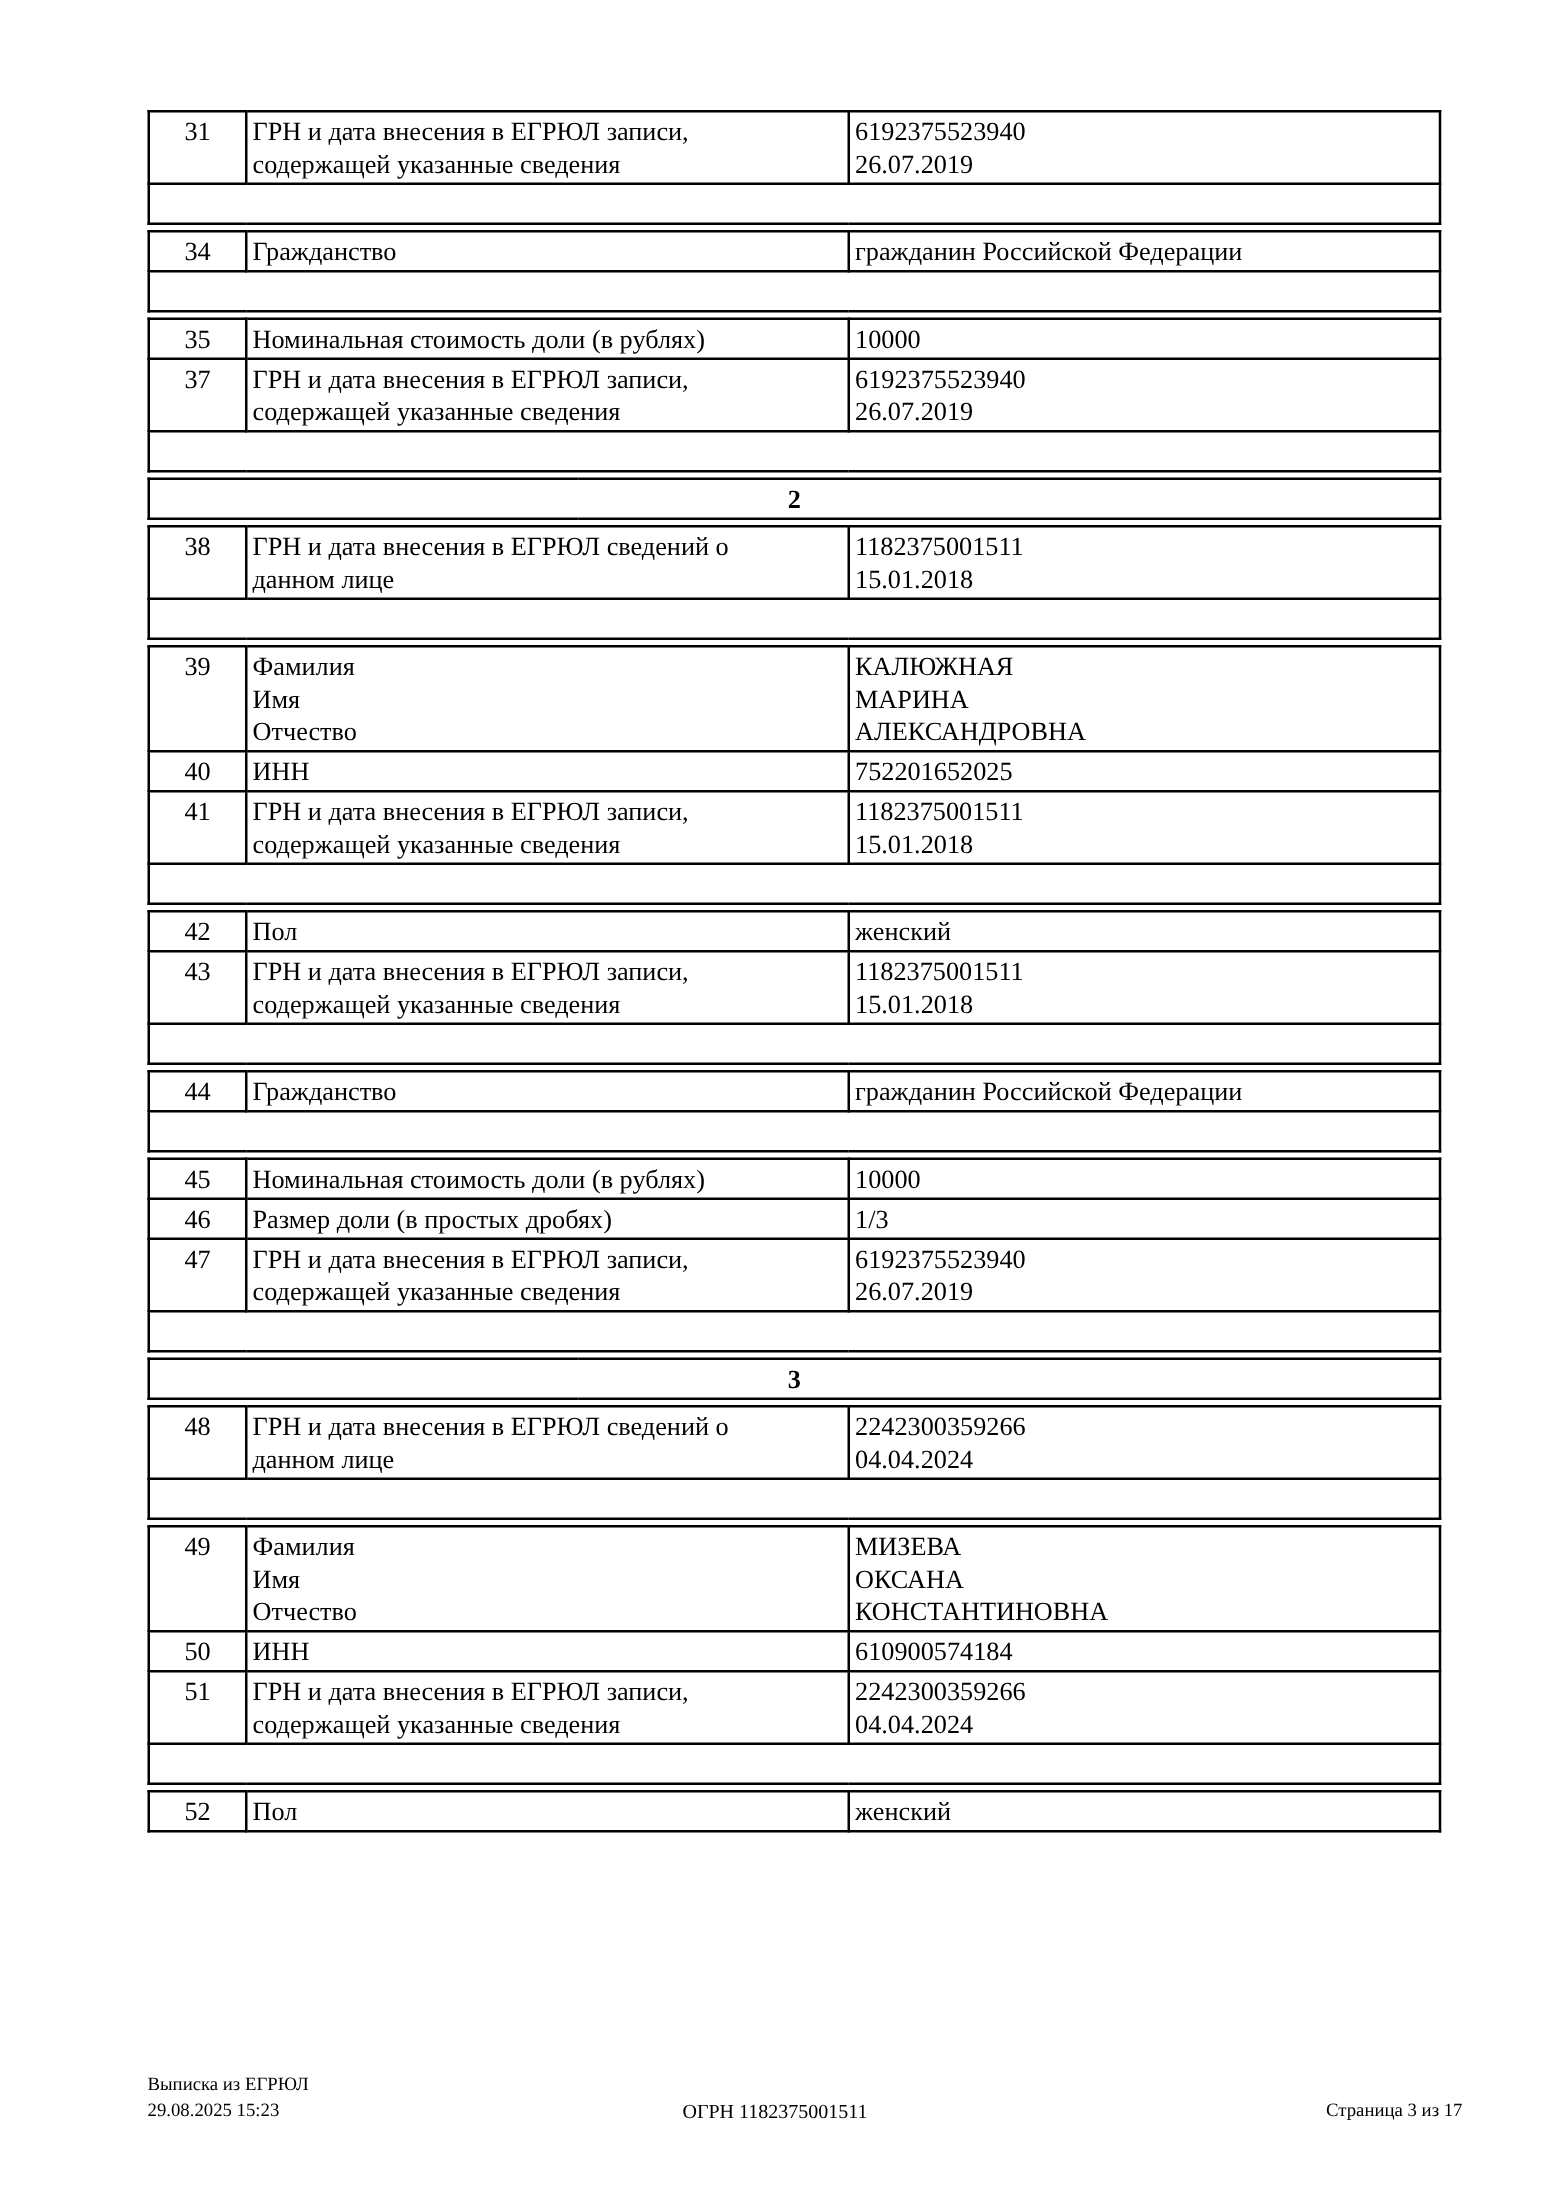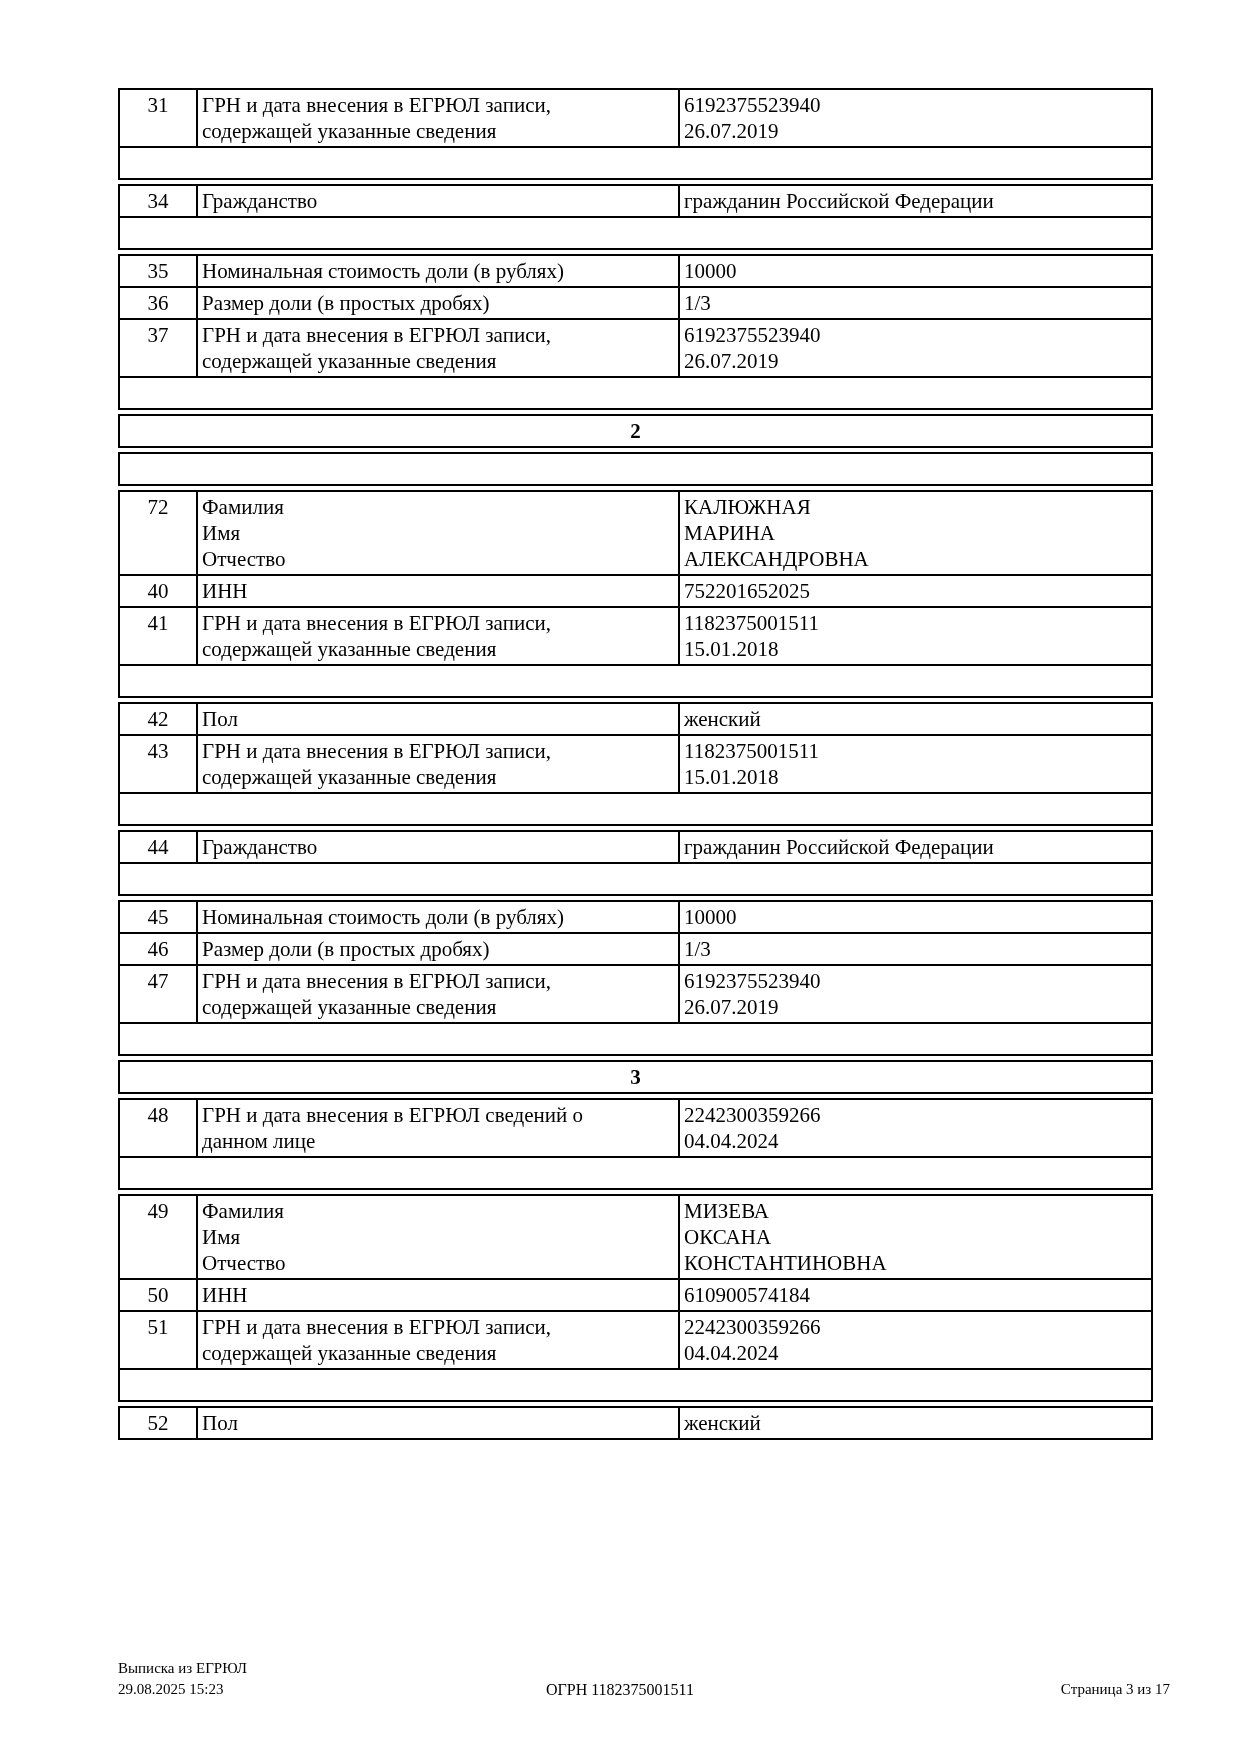--- a/index.html
+++ b/index.html
@@ -118,25 +118,20 @@
       </tbody>
     </table>
     <table class="block">
       <tbody>
         <tr>
           <td class="num">35</td>
           <td class="label">Номинальная стоимость доли (в рублях)</td>
           <td class="value">10000</td>
         </tr>
         <tr>
-          <td class="num">36</td>
-          <td class="label">Размер доли (в простых дробях)</td>
-          <td class="value">1/3</td>
-        </tr>
-        <tr>
           <td class="num">37</td>
           <td class="label">ГРН и дата внесения в ЕГРЮЛ записи,
 содержащей указанные сведения</td>
           <td class="value">6192375523940
 26.07.2019</td>
         </tr>
         <tr>
           <td colspan="3" class="spacer"></td>
         </tr>
       </tbody>
@@ -144,28 +139,35 @@
     <table class="block">
       <tbody>
         <tr>
           <td colspan="3" class="section">2</td>
         </tr>
       </tbody>
     </table>
     <table class="block">
       <tbody>
         <tr>
-          <td colspan="3" class="spacer"></td>
-        </tr>
-      </tbody>
-    </table>
-    <table class="block">
-      <tbody>
-        <tr>
-          <td class="num">72</td>
+          <td class="num">38</td>
+          <td class="label">ГРН и дата внесения в ЕГРЮЛ сведений о
+данном лице</td>
+          <td class="value">1182375001511
+15.01.2018</td>
+        </tr>
+        <tr>
+          <td colspan="3" class="spacer"></td>
+        </tr>
+      </tbody>
+    </table>
+    <table class="block">
+      <tbody>
+        <tr>
+          <td class="num">39</td>
           <td class="label">Фамилия
 Имя
 Отчество</td>
           <td class="value">КАЛЮЖНАЯ
 МАРИНА
 АЛЕКСАНДРОВНА</td>
         </tr>
         <tr>
           <td class="num">40</td>
           <td class="label">ИНН</td>

